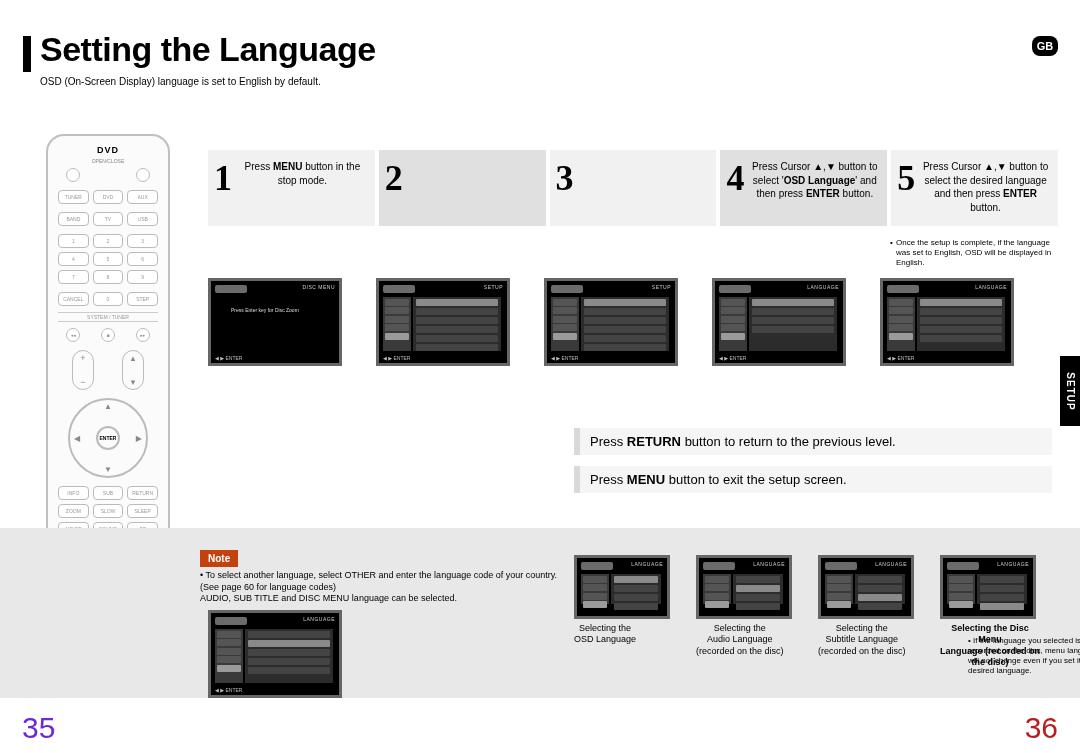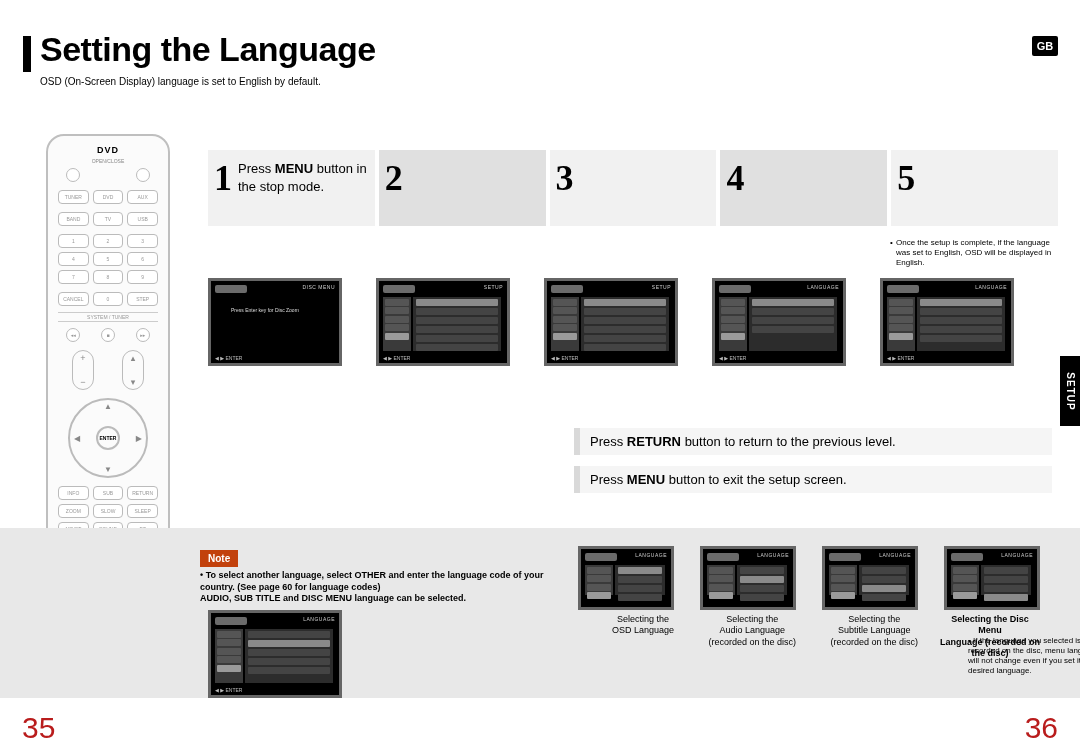--- a/index.html
+++ b/index.html
@@ -3,21 +3,21 @@
 <meta charset="utf-8">
 <style>
   * { box-sizing: border-box; margin: 0; padding: 0; }
   html, body { width: 1080px; height: 753px; font-family: Arial, Helvetica, sans-serif; background:#fff; color:#000; }
   .page { position:relative; width:1080px; height:753px; background:#fff; overflow:hidden;padding-left:18px; }
 
   
   .accent-bar { position:absolute; left:23px; top:36px; width:8px; height:36px; background:#000; }
   .title { position:absolute; left:40px; top:30px; font-size:34px; font-weight:bold; letter-spacing:-0.5px; }
   .subtitle { position:absolute; left:40px; top:76px; font-size:10px; color:#000; }
-  .badge-gb { position:absolute; right:22px; top:36px; width:26px; height:20px; background:#000; color:#fff; font-size:11px; font-weight:bold; display:flex; align-items:center; justify-content:center; border-radius:2px; }
+  .badge-gb { position:absolute; right:22px; top:36px; width:26px; height:20px; background:#000; color:#fff; font-size:11px; font-weight:bold; display:flex; align-items:center; justify-content:center; border-radius:8px; }
 
   
   .remote { position:absolute; left:46px; top:134px; width:124px; height:468px; border:2px solid #bfbfbf; border-radius:18px; background:#fbfbfb; }
   .remote .logo-top { margin:8px auto 2px; width:56px; height:12px; display:flex; align-items:center; justify-content:center; }
   .remote .logo-top span { font-weight:bold; font-size:9px; letter-spacing:1px; }
   .remote .small { font-size:5px; text-align:center; color:#888; }
   .rgrid { display:grid; grid-template-columns:repeat(3,1fr); gap:4px; padding:4px 10px; }
   .rbtn { height:14px; border:1px solid #bbb; border-radius:4px; font-size:5px; display:flex; align-items:center; justify-content:center; color:#999; background:#fff; }
   .rbtn.round { border-radius:50%; width:14px; height:14px; margin:0 auto; }
   .syslabel { font-size:5px; text-align:center; color:#999; border-top:1px solid #ccc; border-bottom:1px solid #ccc; margin:2px 10px; padding:1px 0;}
@@ -28,21 +28,21 @@
   .rnav .au { left:36px; top:4px; } .rnav .ad{left:36px;bottom:4px;} .rnav .al{left:6px;top:36px;} .rnav .ar{right:6px;top:36px;}
   .rocker { width:22px; height:40px; border:1px solid #bbb; border-radius:12px; margin:0 auto; display:flex; flex-direction:column; align-items:center; justify-content:space-between; font-size:9px; color:#888; padding:2px 0;}
   .brand { position:absolute; bottom:8px; left:0; right:0; text-align:center; font-size:9px; letter-spacing:2px; color:#888; font-weight:bold; }
 
   
   .steps { position:absolute; left:208px; top:150px; right:22px; display:flex; gap:4px; }
   .step { flex:1; display:flex; align-items:flex-start; background:#e7e7e7; padding:10px 8px 10px 6px; min-height:76px; }
   .step.light { background:#f1f1f1; }
   .step.dark  { background:#e0e0e0; }
   .step .num { font-size:36px; font-weight:bold; line-height:1; margin-right:6px; font-family: Georgia, 'Times New Roman', serif; }
-  .step .txt { font-size:13px; line-height:1.35; }
+  .step .txt { font-size:10px; line-height:1.35;text-align:center; }
   .step .txt b { font-weight:bold; }
 
   .note-once { position:absolute; left:896px; top:238px; width:160px; font-size:8px; line-height:1.25; }
   .note-once::before { content:"•"; position:absolute; left:-6px; }
 
   
   .shot { width:134px; height:88px; background:#000; border:3px solid #666; display:inline-block; position:relative; }
   .shot .pill { position:absolute; left:4px; top:4px; width:32px; height:8px; background:#6b6b6b; border-radius:2px; }
   .shot .topr { position:absolute; right:4px; top:3px; font-size:5px; color:#cfcfcf; letter-spacing:0.5px; }
   .shot .panel { position:absolute; left:34px; right:6px; top:16px; bottom:12px; background:#2c2c2c; }
@@ -67,29 +67,29 @@
 
   
   .note-label { position:absolute; left:200px; top:550px; background:#c2410c; color:#fff; font-size:10px; font-weight:bold; padding:3px 8px; }
   .note-body  { position:absolute; left:200px; top:570px; width:360px; font-size:9px; line-height:1.3; }
 
   
   .shot-sm { width:96px; height:64px; }
   .brow { position:absolute; top:546px; left:574px; display:flex; gap:22px; }
   .caption { font-size:9px; text-align:center; margin-top:4px; line-height:1.25; }
   .caption.bold { font-weight:bold; }
-  .bcol { display:flex; flex-direction:column; align-items:flex-end; width:100px; }
+  .bcol { display:flex; flex-direction:column; align-items:flex-start; width:100px;margin-top:9px; }
   .disc-note { position:absolute; left:920px; top:636px; width:140px; font-size:8px; line-height:1.25;margin-left:48px; }
 
   
   .setup-tab { position:absolute; right:0; top:356px; width:20px; height:70px; background:#000; color:#fff; display:flex; align-items:center; justify-content:center; }
   .setup-tab span { transform:rotate(90deg); font-size:10px; font-weight:bold; letter-spacing:1px; }
 
   
-  .pn-left { position:absolute; left:22px; bottom:8px; font-size:30px; color:#b91c1c; }
+  .pn-left { position:absolute; left:22px; bottom:8px; font-size:30px; color:#6d28d9; }
   .pn-right{ position:absolute; right:22px; bottom:8px; font-size:30px; color:#b91c1c; }
 </style>
 </head>
 <body>
 <div class="page">
 
 <div class="accent-bar"></div>
 <div class="title">Setting the Language</div>
 <div class="subtitle">OSD (On-Screen Display) language is set to English by default.</div>
 <div class="badge-gb">GB</div>
@@ -180,23 +180,25 @@
     <div class="txt">Press <b>MENU</b> button in the stop mode.</div>
   </div>
   <div class="step dark">
     <div class="num">2</div>
   </div>
   <div class="step light">
     <div class="num">3</div>
   </div>
   <div class="step dark">
     <div class="num">4</div>
+    <div class="txt">Press Cursor ▲,▼ button to select '<b>OSD Language</b>' and then press <b>ENTER</b> button.</div>
   </div>
   <div class="step light">
     <div class="num">5</div>
+    <div class="txt">Press Cursor ▲,▼ button to select the desired language and then press <b>ENTER</b> button.</div>
   </div>
 </div>
 <div class="note-once">Once the setup is complete, if the language was set to English, OSD will be displayed in English.</div>
 
 <div class="shot-row">
   <div class="shot">
     <div class="pill"></div>
         <div class="topr">DISC MENU</div>
     <div class="ptext">Press Enter key
 for Disc Zoom</div>
@@ -280,21 +282,21 @@
     <div class="bot">◀ ▶ ENTER</div>
   </div>
 </div>
 
 <div class="info-box info1"><span>Press <b>RETURN</b> button to return to the previous level.</span></div>
 <div class="info-box info2"><span>Press <b>MENU</b> button to exit the setup screen.</span></div>
 
 <div class="band"></div>
 
 <div class="note-label">Note</div>
-<div class="note-body" style="white-space:pre-line;font-weight:bold;">• To select another language, select OTHER and enter the language code of your country. (See page 60 for language codes)
+<div class="note-body" style="white-space:pre-line;">• To select another language, select OTHER and enter the language code of your country. (See page 60 for language codes)
 AUDIO, SUB TITLE and DISC MENU language can be selected.</div>
 
 <div class="shot" style="position:absolute; left:208px; top:610px;">
   <div class="pill"></div>
       <div class="topr">LANGUAGE</div>
   <div class="side">
         <div class="s-item"></div>
         <div class="s-item"></div>
         <div class="s-item"></div>
         <div class="s-item"></div>

